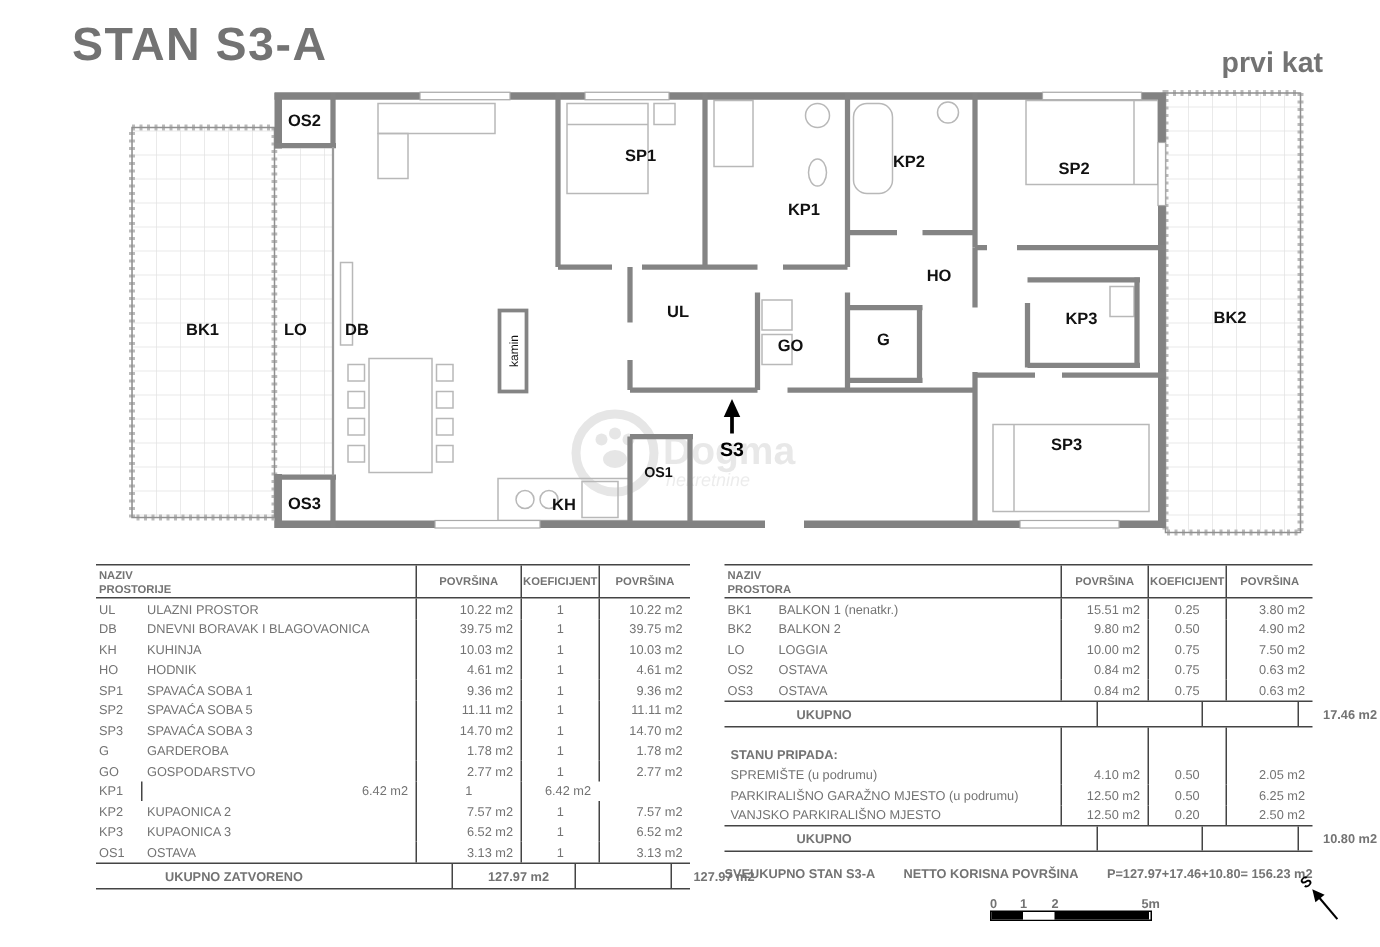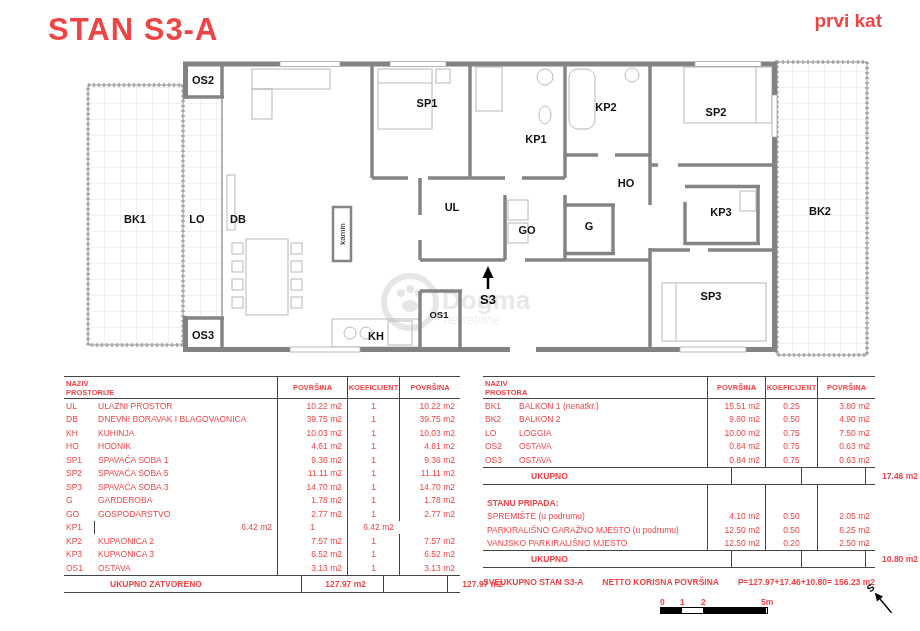--- a/index.html
+++ b/index.html
@@ -1,19 +1,19 @@
 <!DOCTYPE html>
 <html><head>
 <meta charset="utf-8">
 <style>
   html,body{margin:0;padding:0;background:#fff;}
   .sheet{position:relative;width:920px;height:631px;background:#fff;overflow:hidden;
-         font-family:"Liberation Sans",sans-serif;color:#ef4444;}
+         font-family:"Liberation Sans",sans-serif;color:#737373;}
   .title{position:absolute;left:48px;top:12px;font-size:31px;font-weight:bold;letter-spacing:1px;}
-  .floor{position:absolute;right:38px;top:10px;font-size:19px;font-weight:bold;}
+  .floor{position:absolute;right:38px;top:32px;font-size:19px;font-weight:bold;}
   .plan{position:absolute;left:40px;top:55px;width:840px;height:320px;}
 
   
   .tbl{position:absolute;font-size:8.5px;}
   .left-tbl{left:64px;top:376px;width:396px;}
   .right-tbl{left:483px;top:376px;width:392px;}
   .trow{display:grid;height:13.5px;align-items:center;}
   .left-tbl .trow{grid-template-columns:30px 183px 70px 52px 61px;}
   .right-tbl .trow{grid-template-columns:32px 192px 58px 52px 58px;}
   .thead{height:21px;border-top:1px solid #444;border-bottom:1px solid #444;font-weight:bold;font-size:7.5px;}

